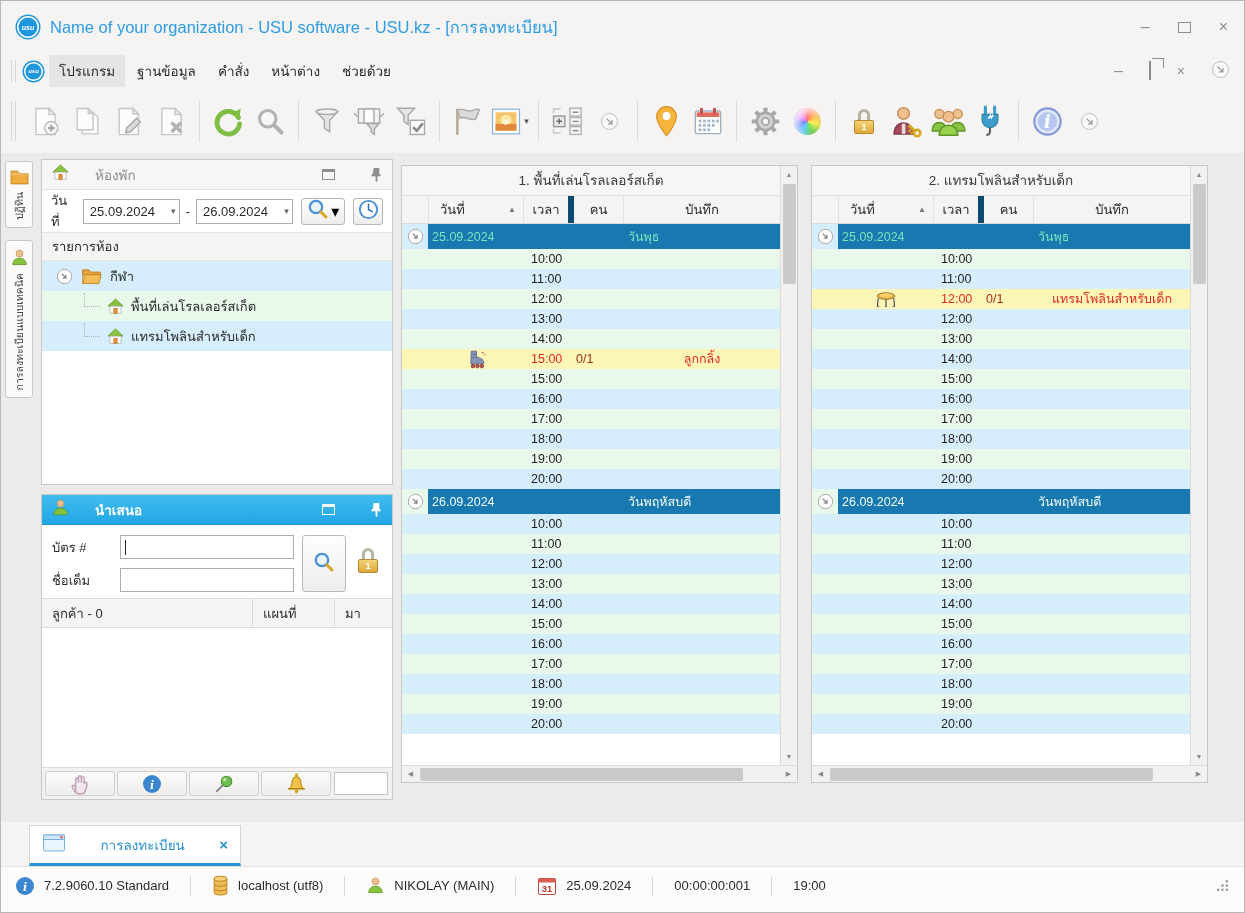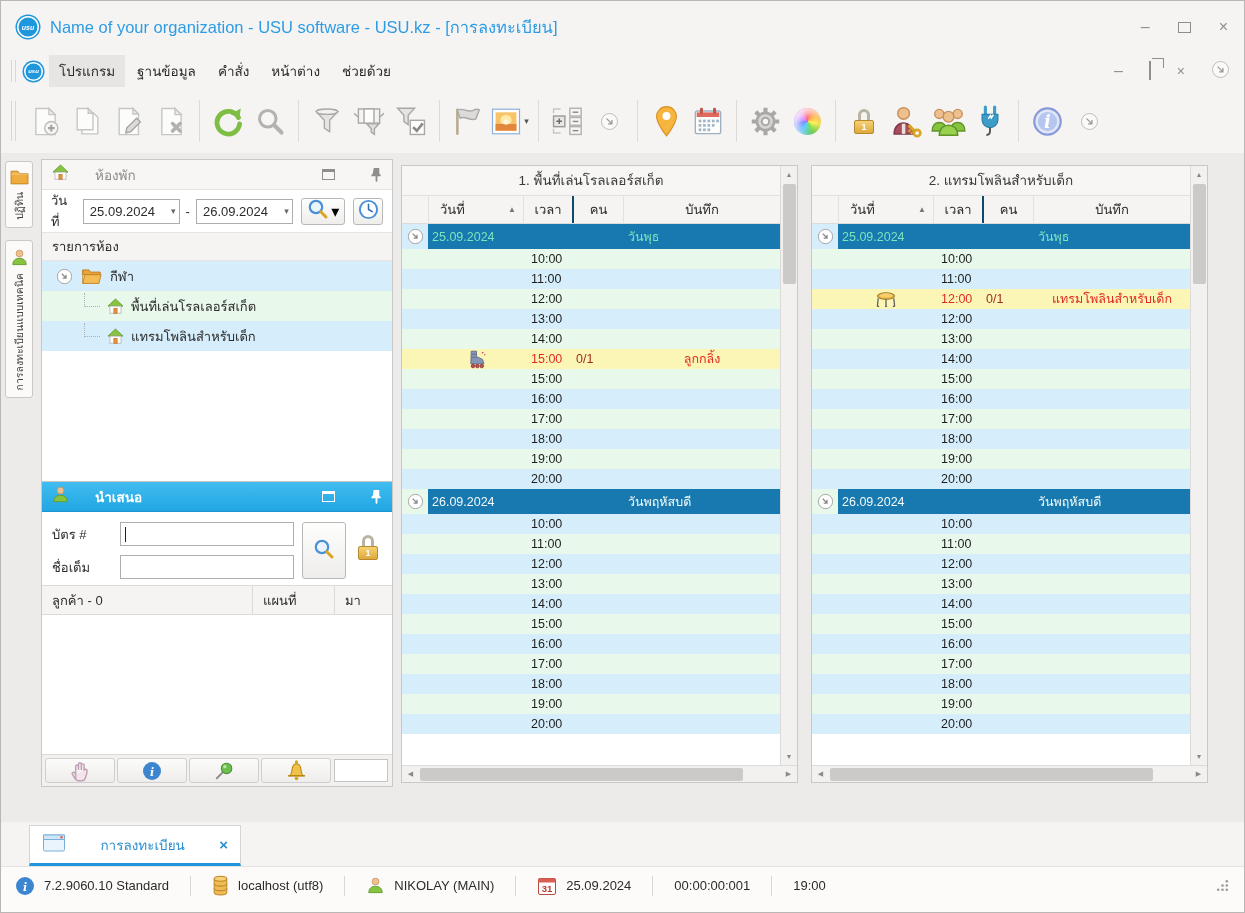--- a/index.html
+++ b/index.html
@@ -39,21 +39,21 @@
 .lockicon .lbody{position:absolute;bottom:0;left:1px;width:20px;height:14px;background:linear-gradient(#f4d375,#dfa83c);border:1px solid #b8882e;border-radius:2px;color:#fff;font-size:9px;font-weight:bold;display:flex;align-items:center;justify-content:center;}
 
 
 .main{flex:1;position:relative;background:#edebea;min-height:0;}
 .side-tabs{position:absolute;left:4px;top:8px;width:28px;display:flex;flex-direction:column;gap:12px;}
 .vtab{width:28px;border:1px solid #c9c8c7;border-radius:3px;background:#fbfaf9;display:flex;flex-direction:column;align-items:center;padding:7px 0;gap:6px;}
 .vlabel{writing-mode:vertical-rl;transform:rotate(180deg);font-size:10.5px;color:#444;line-height:1;}
 
 .panel{position:absolute;background:#fff;border:1px solid #c9c8c7;display:flex;flex-direction:column;}
 #rooms-panel{left:40px;top:6px;width:352px;height:326px;}
-#present-panel{left:40px;top:328px;width:352px;height:306px;}
+#present-panel{left:40px;top:341px;width:352px;height:306px;}
 .panel-head{height:30px;display:flex;align-items:center;gap:25px;padding:0 9px;background:#f7f6f5;border-bottom:1px solid #e2e1e0;flex:0 0 auto;color:#8f8e8d;}
 .panel-head .ptitle{font-size:13.5px;color:#8c8b8a;flex:1;}
 .panel-head.blue{background:linear-gradient(#41bdf0,#22a6e3);border-bottom-color:#1d95d0;color:#fff;}
 .panel-head.blue .ptitle{color:#fff;font-weight:bold;}
 .ph-max{width:13px;height:11px;border:1.5px solid currentColor;border-top-width:3px;}
 .ph-btn{display:flex;align-items:center;margin-left:10px;}
 
 .date-row{height:42px;display:flex;align-items:center;padding:0 9px;gap:5px;flex:0 0 auto;}
 .dlabel{font-size:13px;color:#2b2b2b;margin-right:3px;}
 .combo{width:100px;height:25px;border:1px solid #aeadac;background:#fff;display:flex;align-items:center;padding:0 3px 0 6px;font-size:13px;color:#2b2b2b;}
@@ -92,21 +92,21 @@
 
 .sched{position:absolute;top:12px;height:618px;width:397px;background:#fff;border:1px solid #c9c8c7;display:flex;flex-direction:column;}
 .sched-main{flex:1;display:flex;min-height:0;}
 .sched-left{flex:1;display:flex;flex-direction:column;min-width:0;}
 .sched-title{height:30px;line-height:29px;text-align:center;font-size:13.5px;color:#3a3a3a;background:#f7f6f5;border-bottom:1px solid #e2e1e0;flex:0 0 auto;}
 .cols{display:flex;height:28px;background:#f5f4f3;border-bottom:1px solid #dcdbda;font-size:13px;color:#2b2b2b;align-items:stretch;flex:0 0 auto;}
 .cols>div{display:flex;align-items:center;}
 .c-gutter{width:26px;flex:0 0 26px;}
 .c-date{width:96px;flex:0 0 96px;padding-left:11px;border-left:1px solid #e2e1e0;border-right:1px solid #e2e1e0;}
 .c-date .sort{margin-left:auto;margin-right:7px;font-size:8px;color:#777;}
-.c-time{width:50px;flex:0 0 50px;justify-content:center;border-right:2px solid #0c4a6e;}
+.c-time{width:50px;flex:0 0 50px;justify-content:center;border-right:6px solid #0c4a6e;}
 .c-people{width:50px;flex:0 0 50px;justify-content:center;border-right:1px solid #e2e1e0;}
 .c-note{flex:1;justify-content:center;}
 .grid{flex:1;background:#fff;overflow:hidden;}
 .g-row{display:flex;height:20px;align-items:center;font-size:12.5px;color:#1e1e1e;}
 .g-row.booked{background:#fcf6b6;}
 .g-gutter{width:26px;flex:0 0 26px;height:100%;display:flex;align-items:center;justify-content:center;}
 .g-date{width:96px;flex:0 0 96px;height:100%;display:flex;align-items:center;justify-content:center;}
 .g-time{width:50px;flex:0 0 50px;padding-left:7px;}
 .g-people{width:50px;flex:0 0 50px;padding-left:2px;}
 .g-note{flex:1;text-align:center;}

